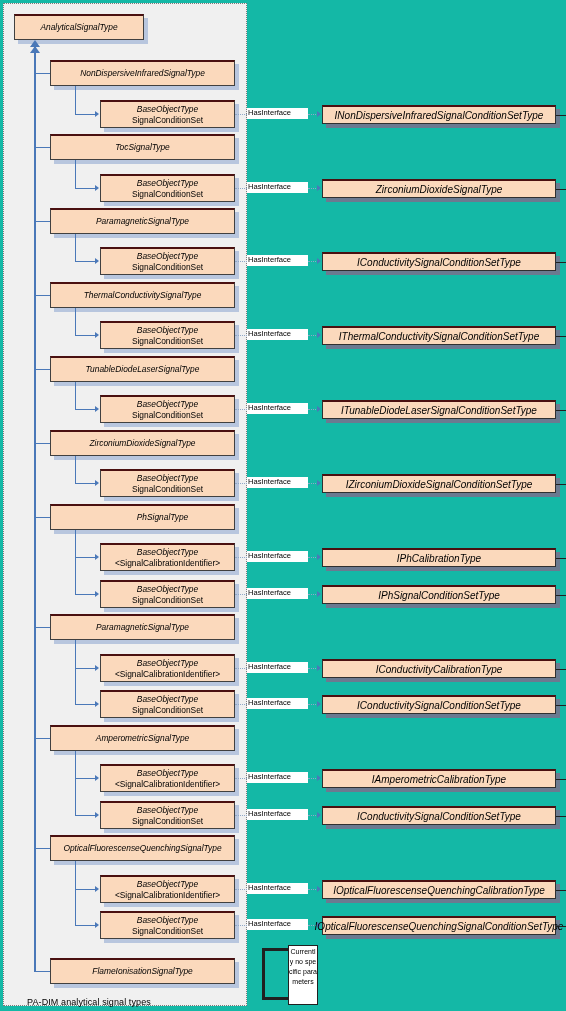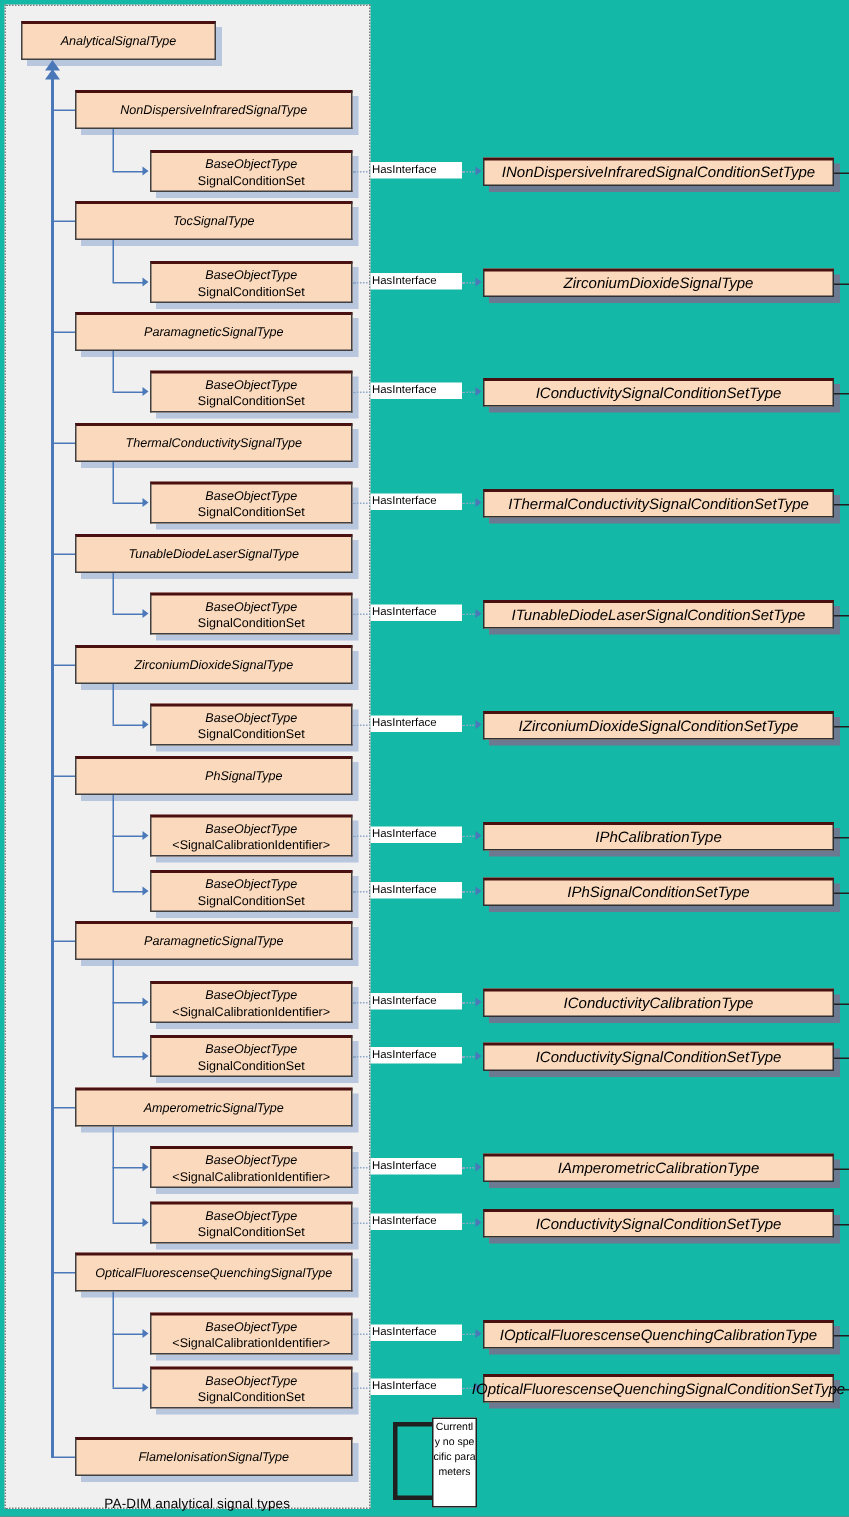--- a/index.html
+++ b/index.html
@@ -18,23 +18,22 @@
   
   #package {
     position: absolute;
     left: 3px; top: 3px;
     width: 244px; height: 1003px;
     background: #f0f0f0;
     border: 1px dotted #7a7a7a;
   }
   #package-label {
     position: absolute;
-    left: 4px; bottom: 4px;
+    left: 16px; bottom: 4px;
     width: 244px;
-    text-align: center;
     font-size: 9px;
     color: #000;
     letter-spacing: 0.1px;
     padding-left: 11px;
   }
 
   
   .box {
     position: absolute;
     background: #fbd9bc;

